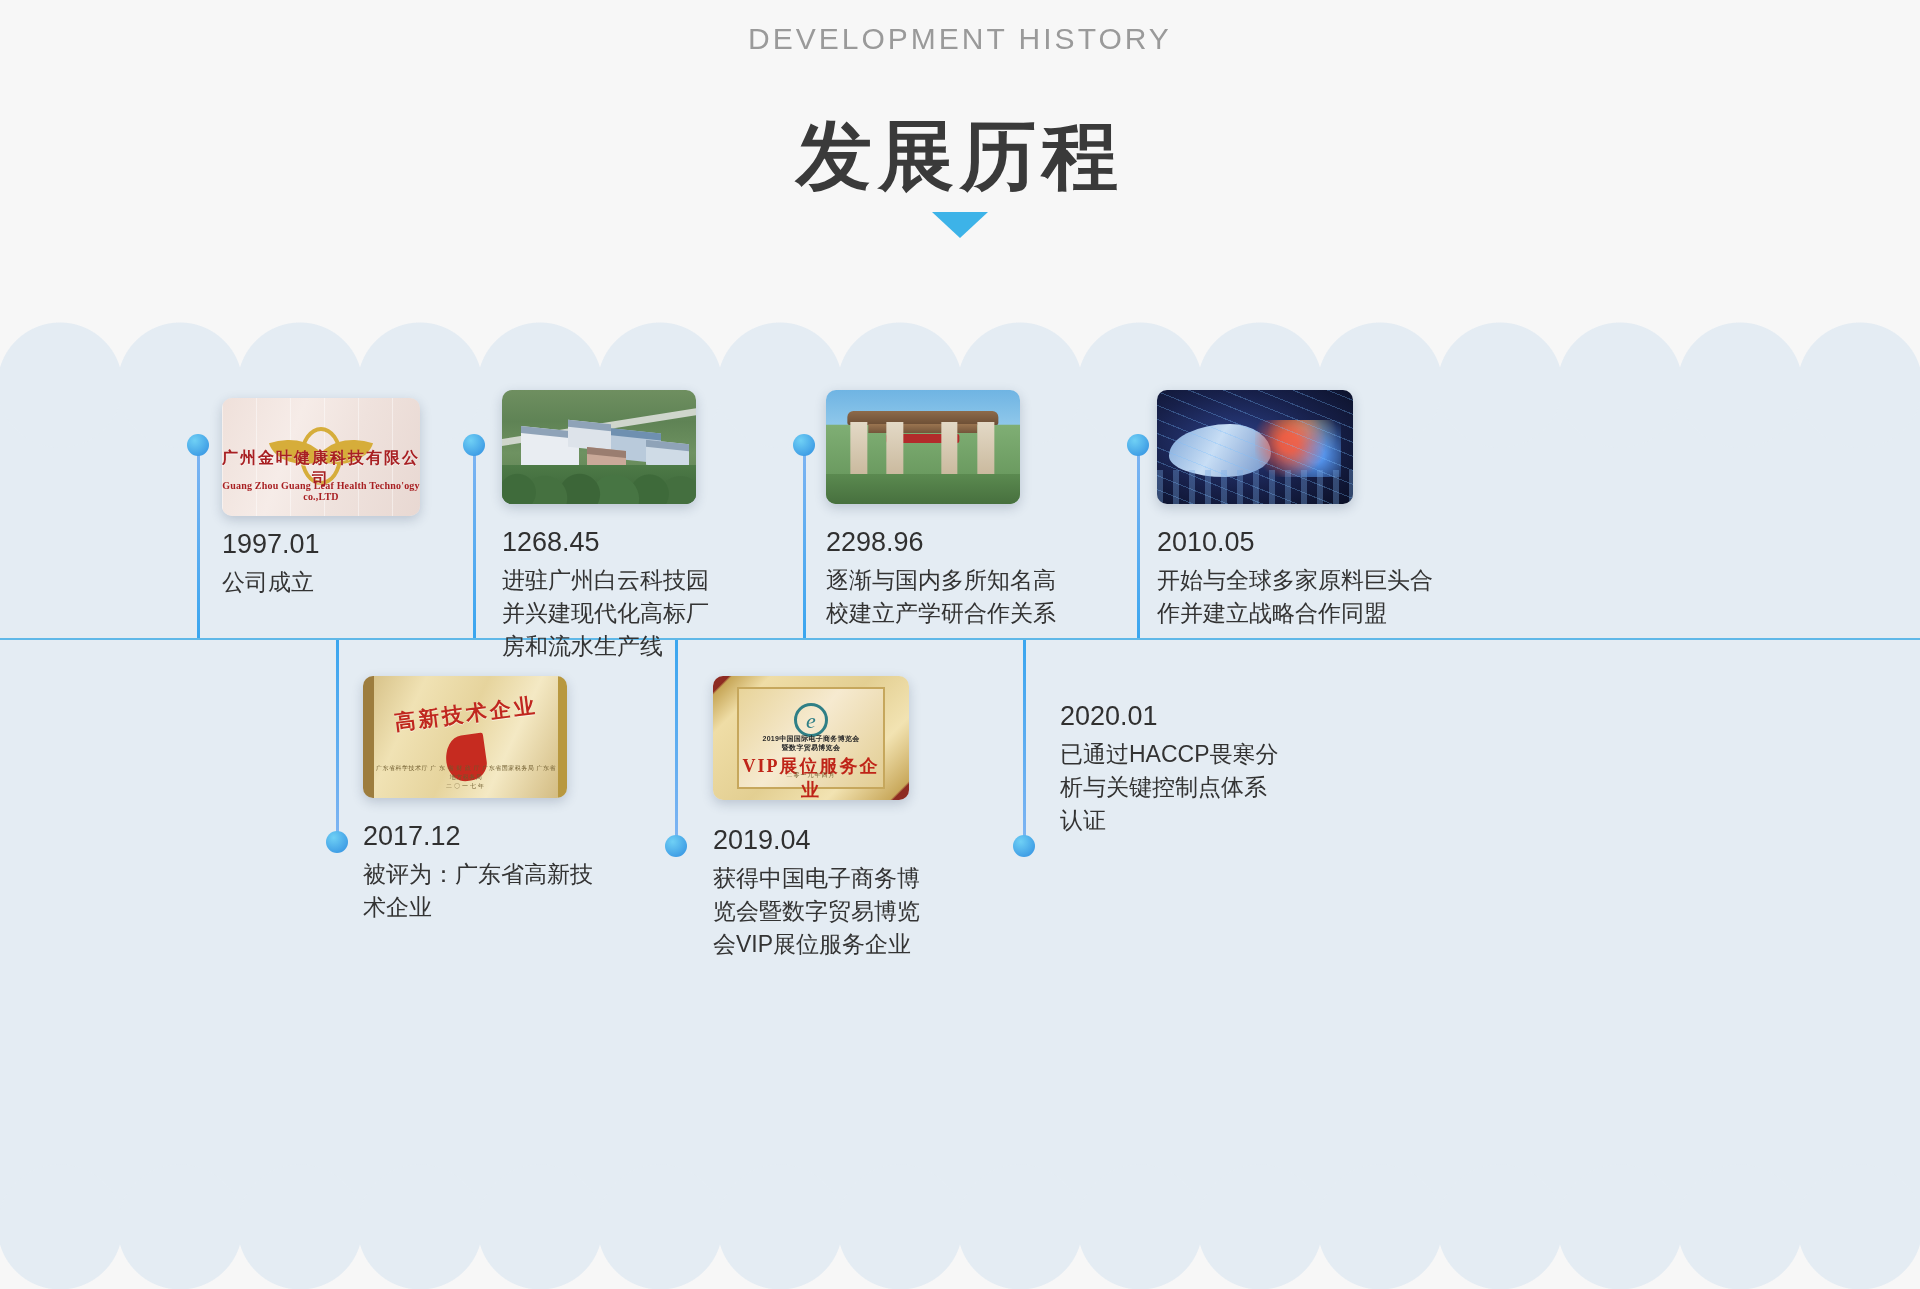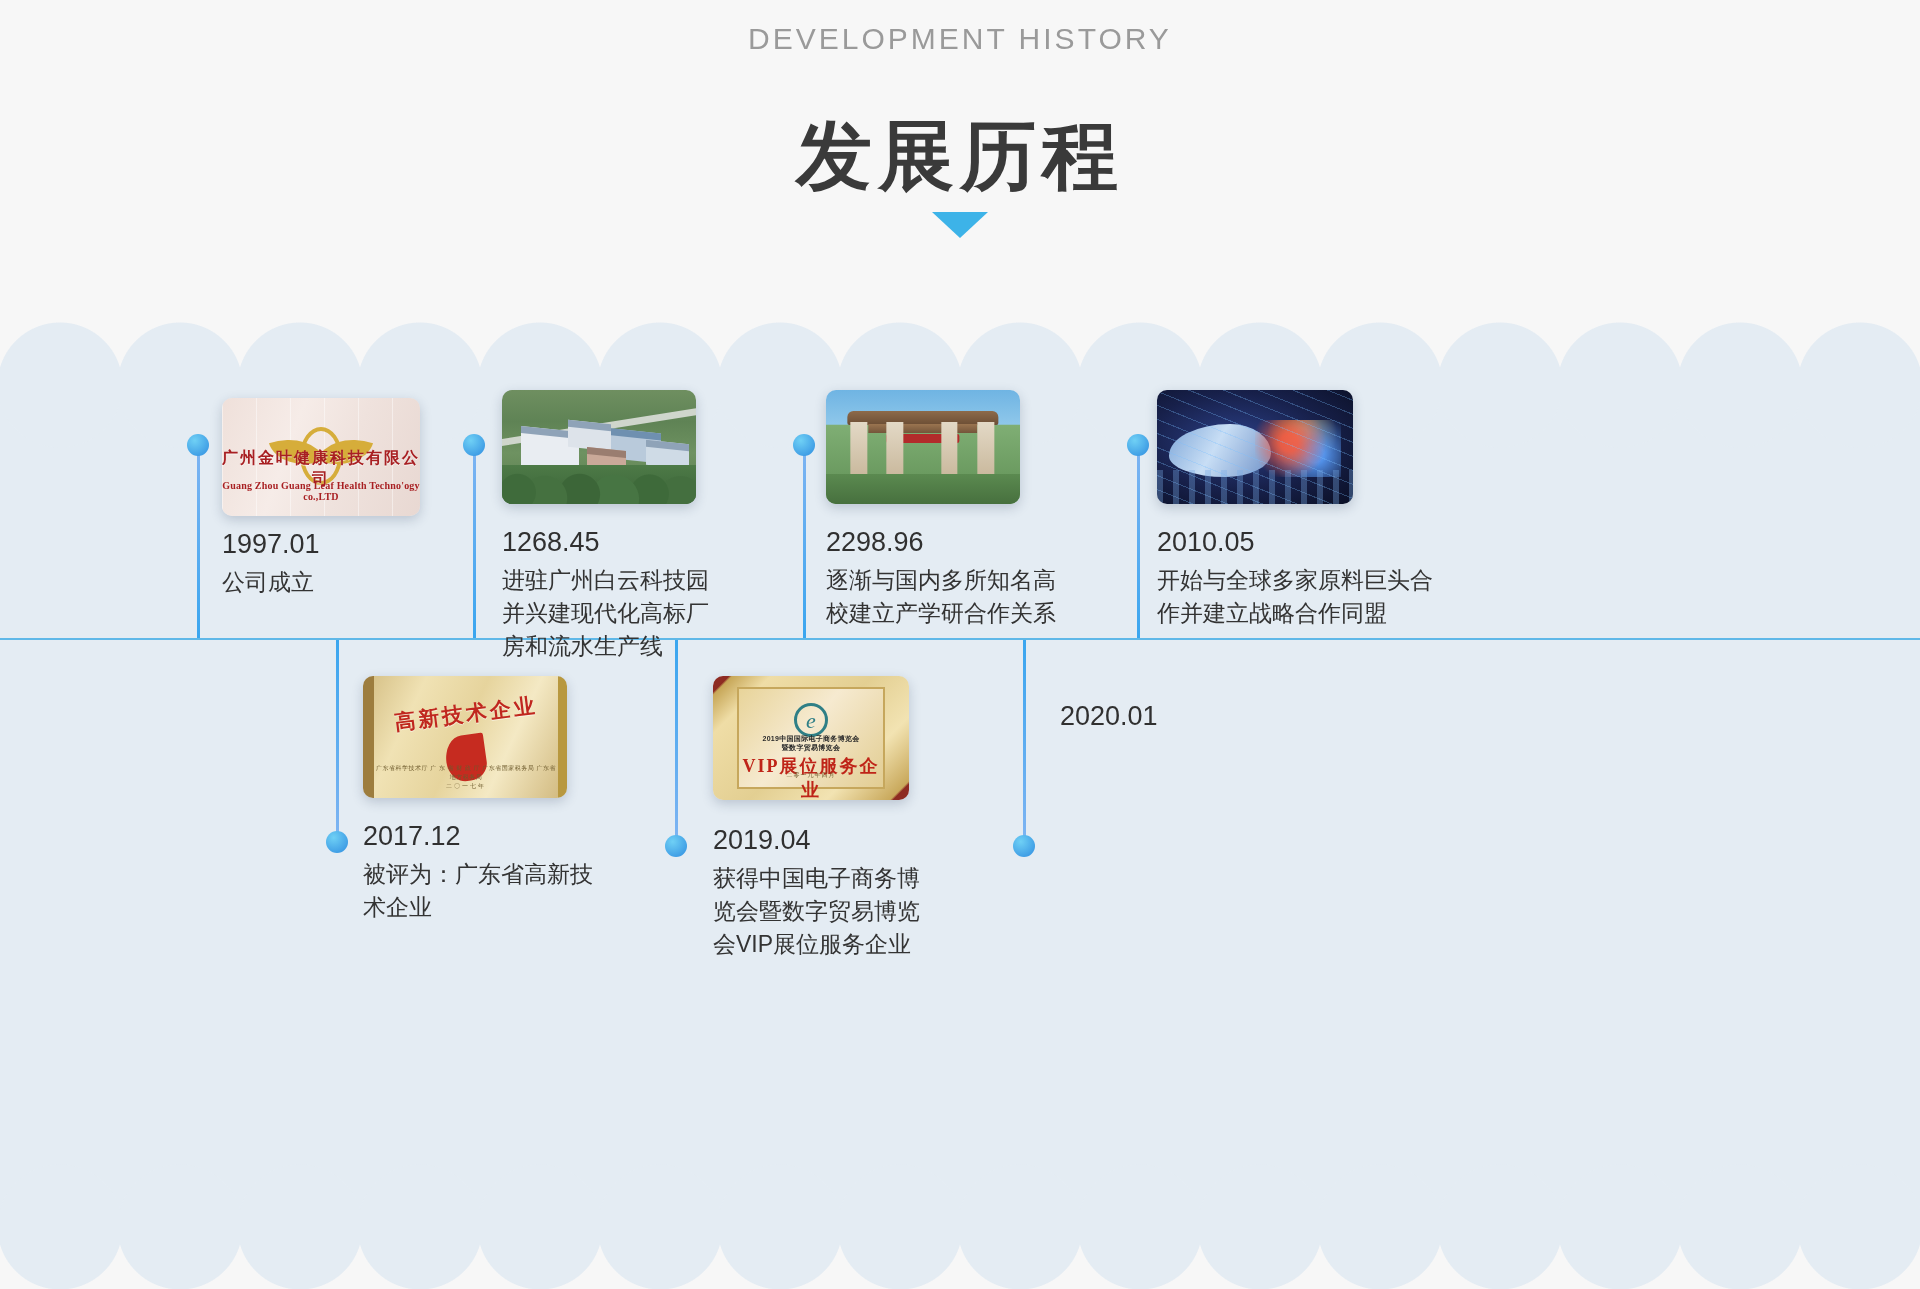--- a/index.html
+++ b/index.html
@@ -454,13 +454,16 @@
     </div>
   </div>
   <div class="evt-date" style="margin-top:24px;">2019.04</div>
   <div class="evt-desc">获得中国电子商务博
 览会暨数字贸易博览
 会VIP展位服务企业</div>
 </div>
 
 <div class="event" style="left:1060px; top:676px;">
   <div class="evt-date" style="margin-top:24px;">2020.01</div>
+  <div class="evt-desc">已通过HACCP畏寒分
+析与关键控制点体系
+认证</div>
 </div>
 
 </body></html>

